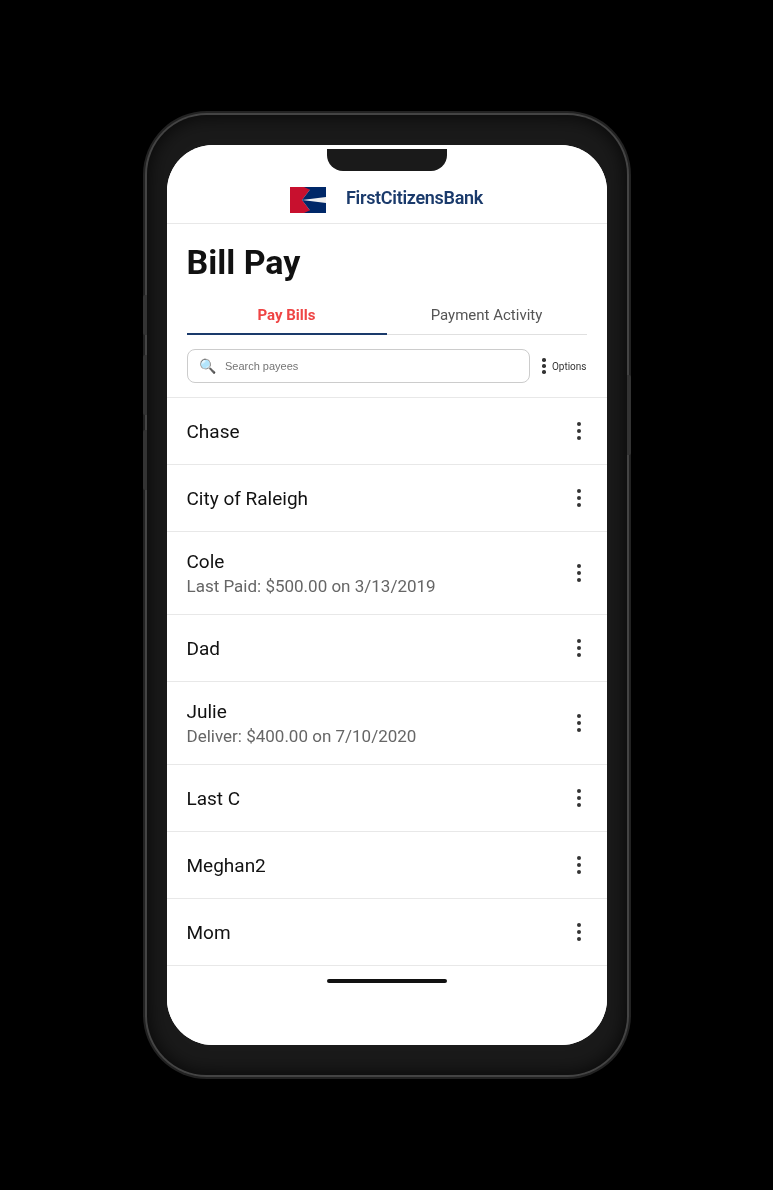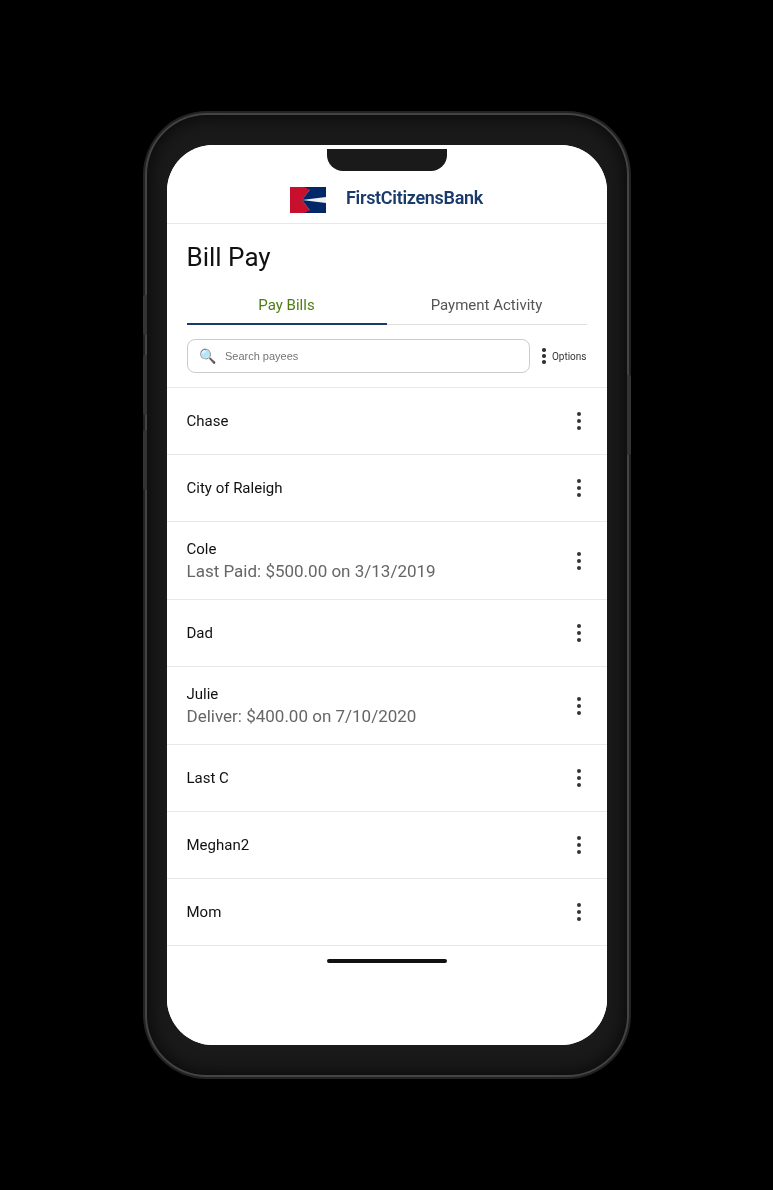--- a/index.html
+++ b/index.html
@@ -118,43 +118,43 @@
       flex: 1;
       overflow-y: auto;
       background: #fff;
     }
 
     .page-header {
       padding: 18px 20px 0;
     }
 
     .page-title {
-      font-size: 26px;
-      font-weight: 400;
+      font-size: 34px;
+      font-weight: 700;
       color: #111;
       margin-bottom: 14px;
     }
 
     .tabs-container {
       display: flex;
       border-bottom: 1px solid #e0e0e0;
     }
 
     .tab {
       flex: 1;
       text-align: center;
       padding: 10px 0;
       font-size: 15px;
       cursor: pointer;
       position: relative;
     }
 
     .tab.active {
-      color: #4d7c0f;
-      font-weight: 400;
+      color: #ef4444;
+      font-weight: 700;
     }
 
     .tab.active::after {
       content: '';
       position: absolute;
       bottom: -1px;
       left: 0;
       right: 0;
       height: 2.5px;
       background: #1a3a6b;
@@ -233,21 +233,21 @@
       border-bottom: 1px solid #e8e8e8;
       cursor: pointer;
     }
 
     .payee-info {
       display: flex;
       flex-direction: column;
     }
 
     .payee-name {
-      font-size: 15px;
+      font-size: 19px;
       color: #111;
       font-weight: 400;
     }
 
     .payee-sub {
       font-size: 17px;
       color: #666;
       margin-top: 3px;
     }
 

